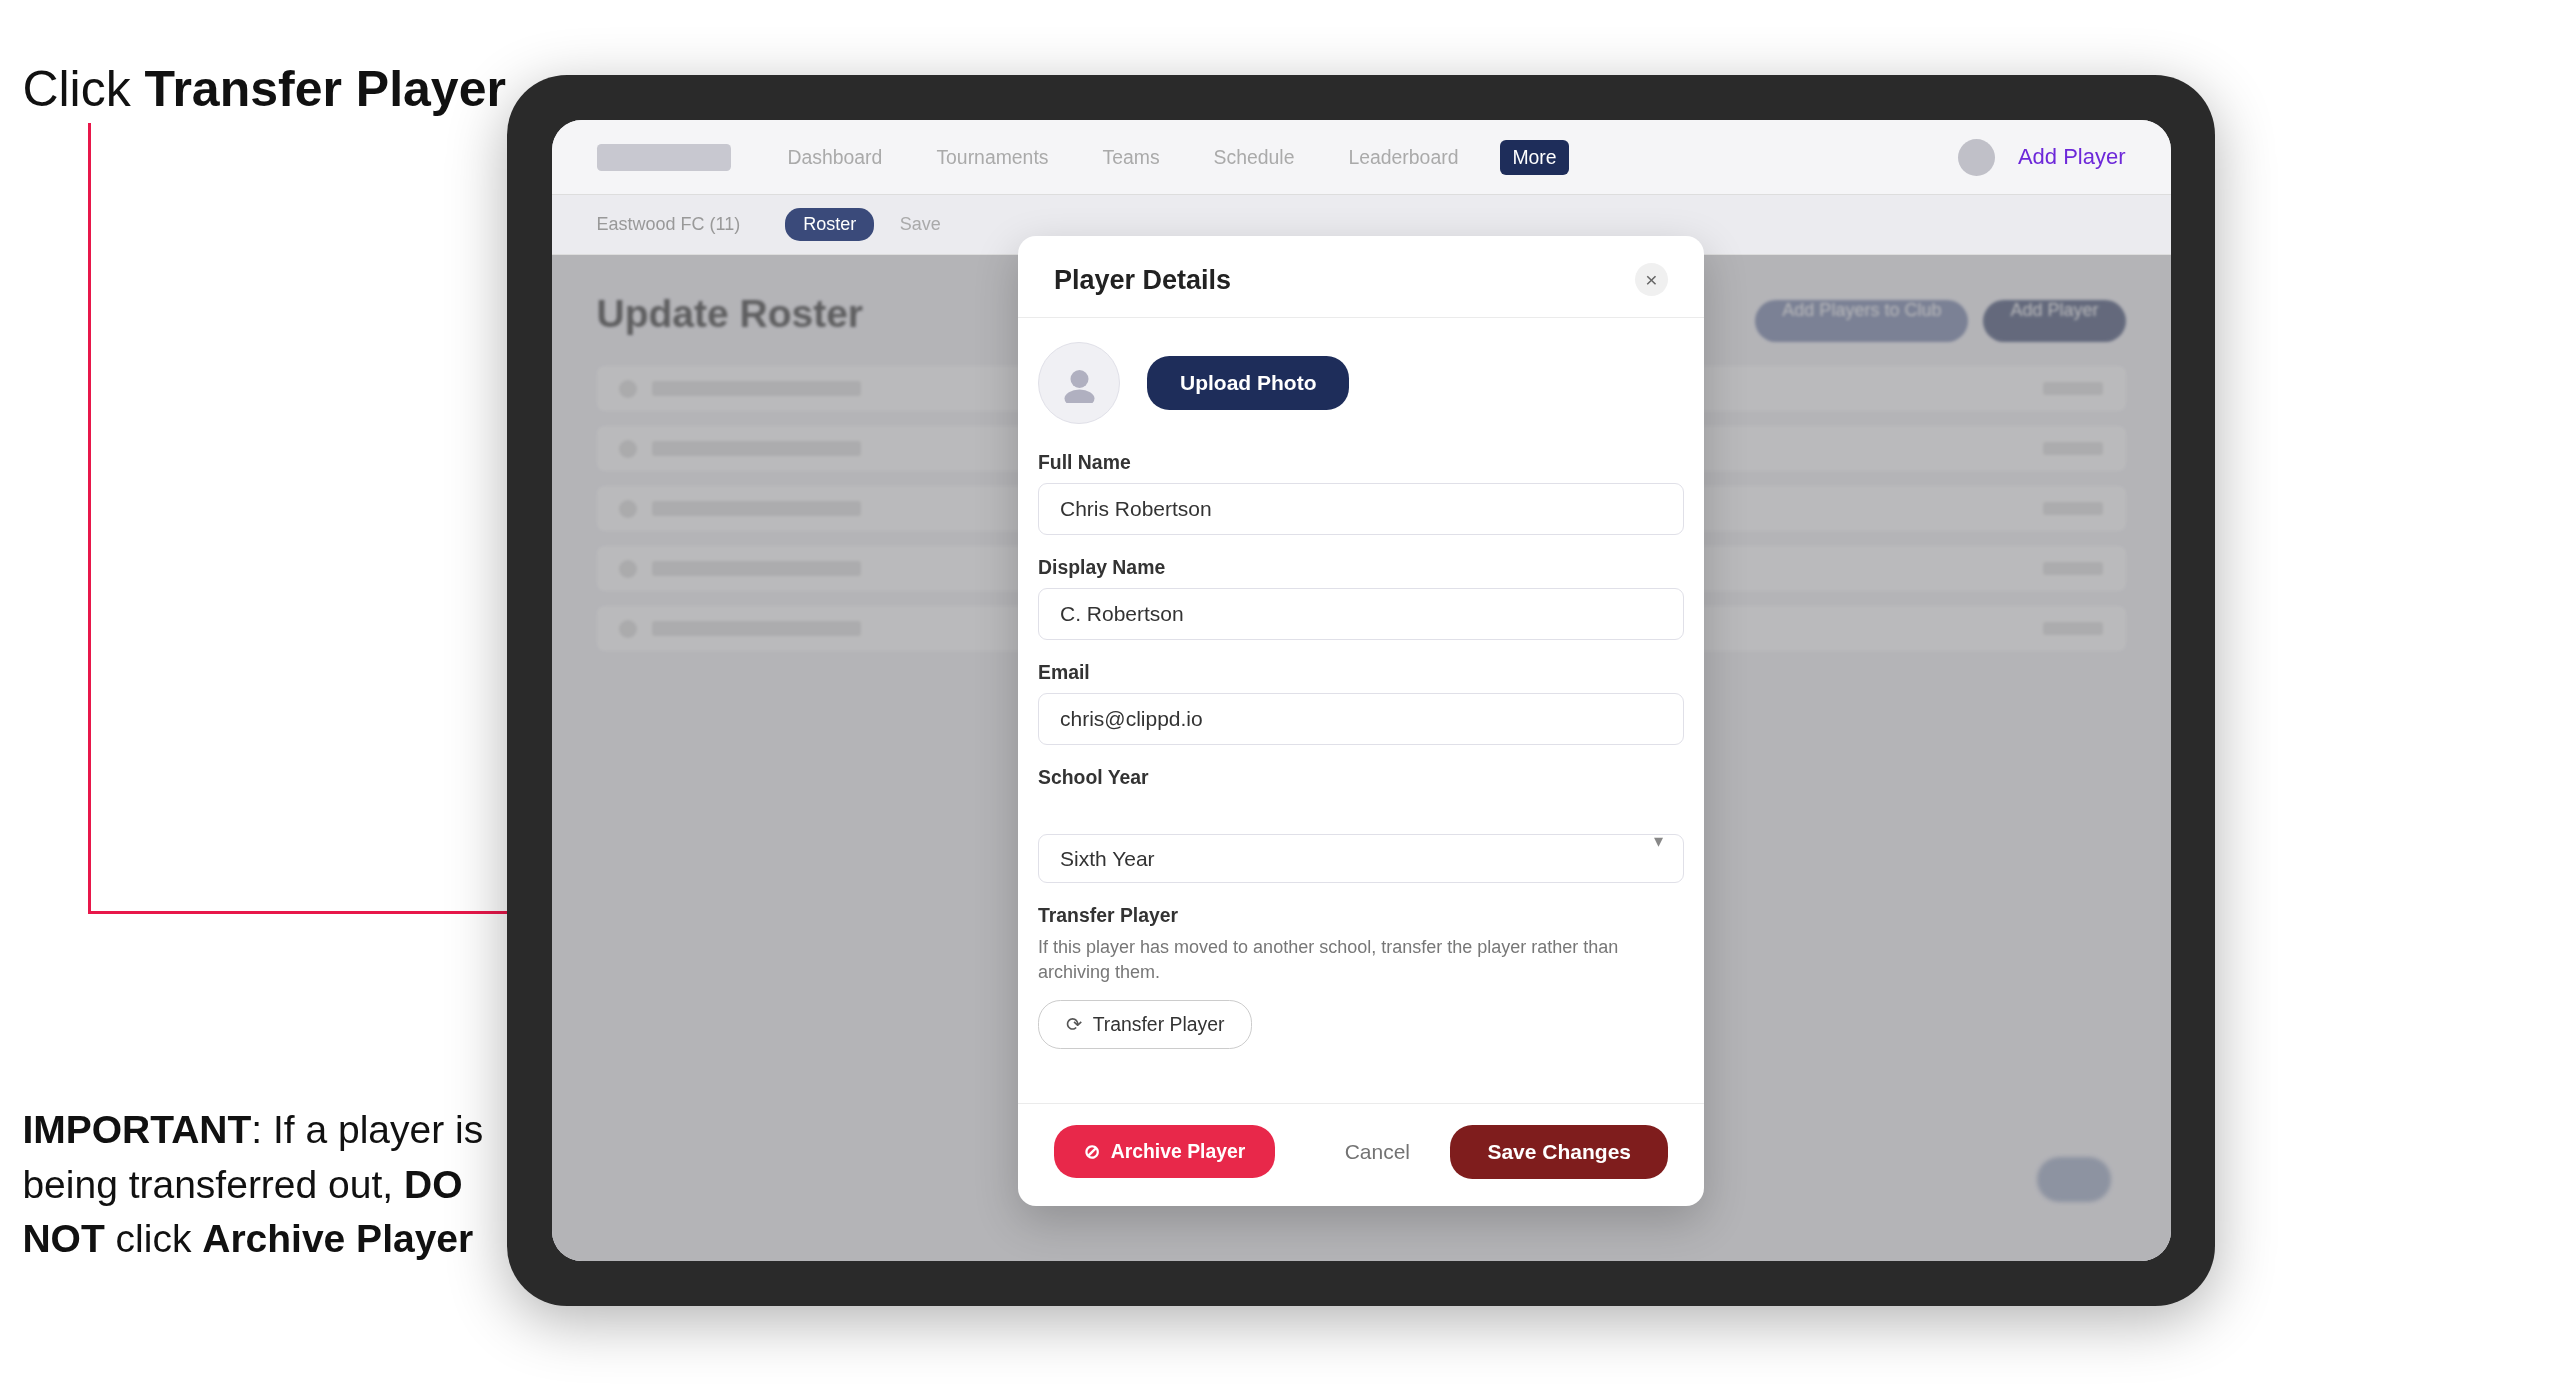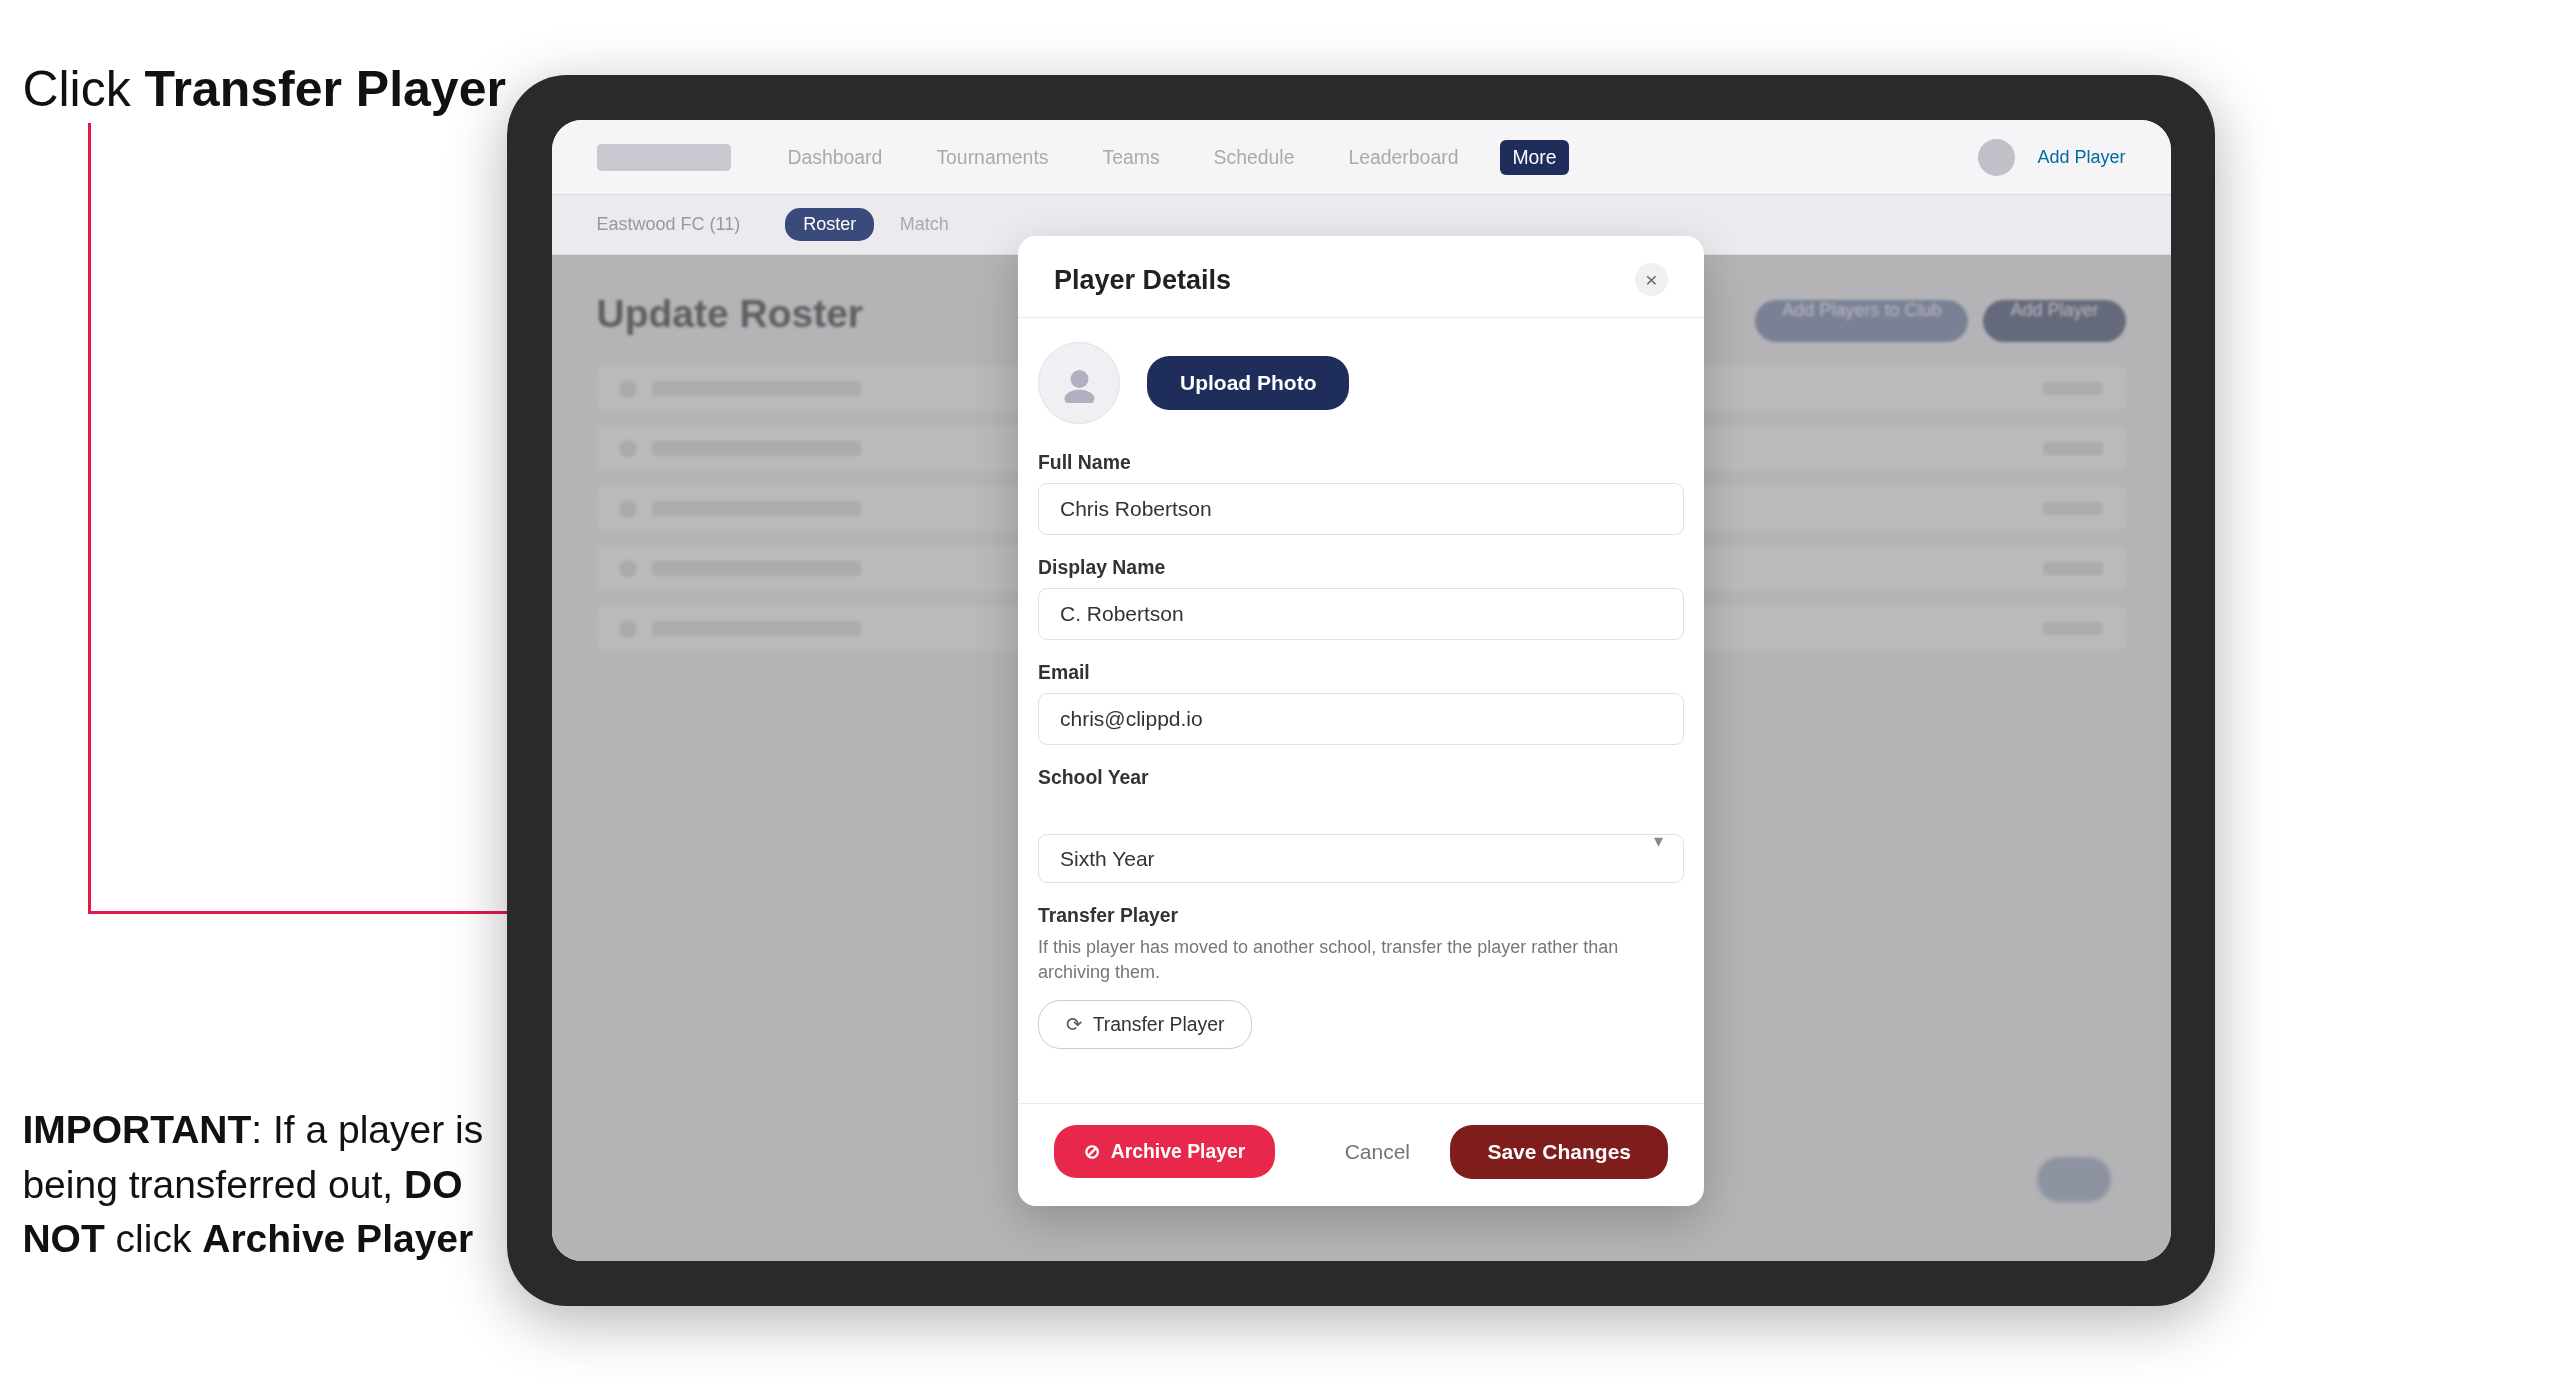--- a/index.html
+++ b/index.html
@@ -128,22 +128,22 @@
       gap: 22.4px;
       align-items: center;
     }
     .avatar-circle {
       width: 37px;
       height: 37px;
       border-radius: 50%;
       background: #c0c0c8;
     }
     .btn-text-sm {
-      font-size: 18px;
-      color: #0369a1;
+      font-size: 22px;
+      color: #6d28d9;
     }
 
     
     .sub-bar {
       width: 100%;
       height: 60px;
       background: #ebebef;
       display: flex;
       align-items: center;
       padding: 0 45px;
@@ -505,21 +505,21 @@
       <div class="app-bar-right">
         <div class="avatar-circle"></div>
         <span class="btn-text-sm">Add Player</span>
       </div>
     </div>
 
     <div class="sub-bar">
       <span class="sub-bar-item">Eastwood FC (11)</span>
       <div class="sub-bar-tabs">
         <div class="sub-bar-tab active">Roster</div>
-        <div class="sub-bar-tab">Match</div>
+        <div class="sub-bar-tab">Save</div>
       </div>
     </div>
 
     <div class="content-area">
 
       <div class="left-panel">
         <div class="update-roster-title">Update Roster</div>
         <div class="roster-list">
           <div class="roster-row">
             <div class="roster-dot"></div>

